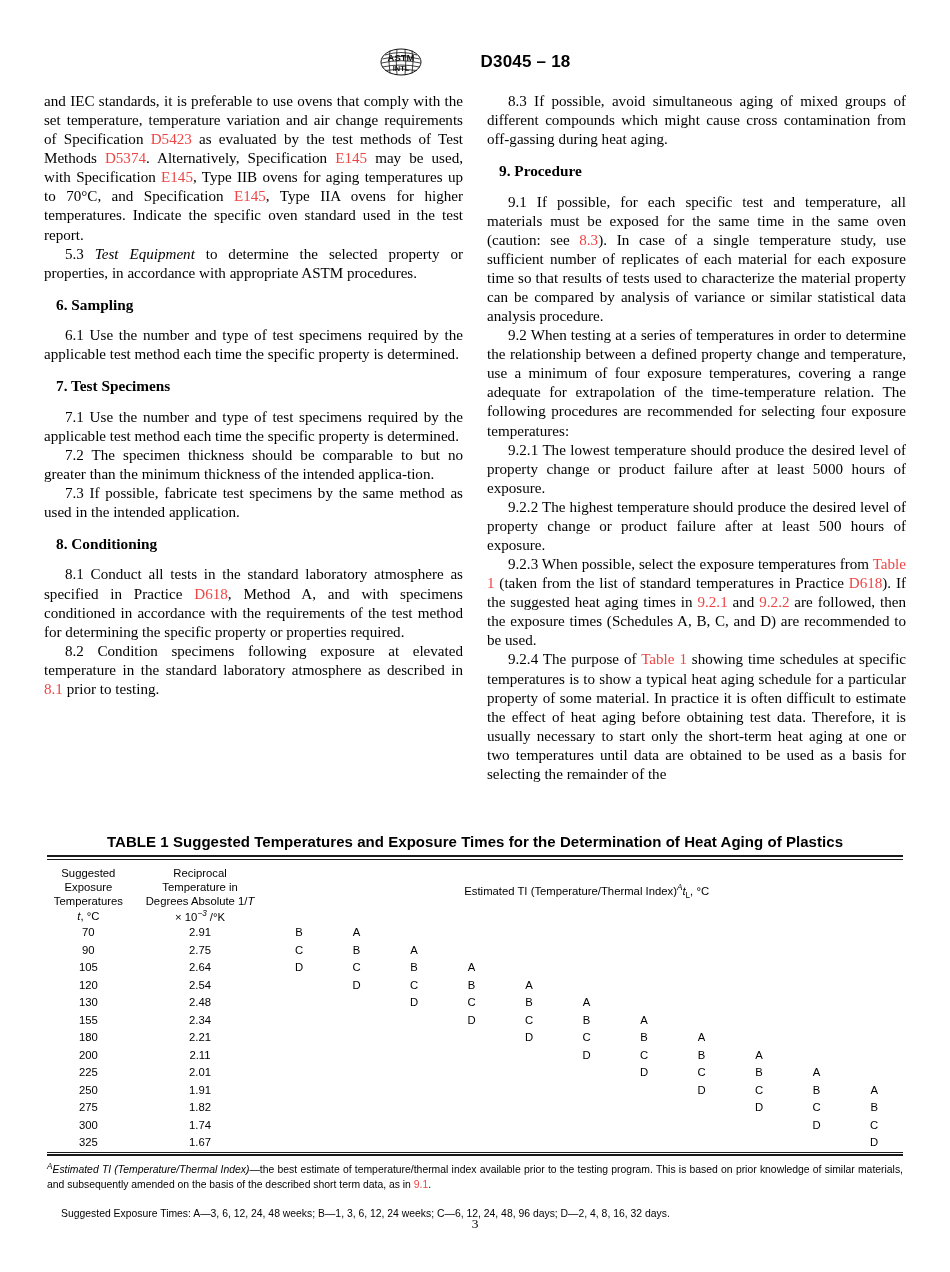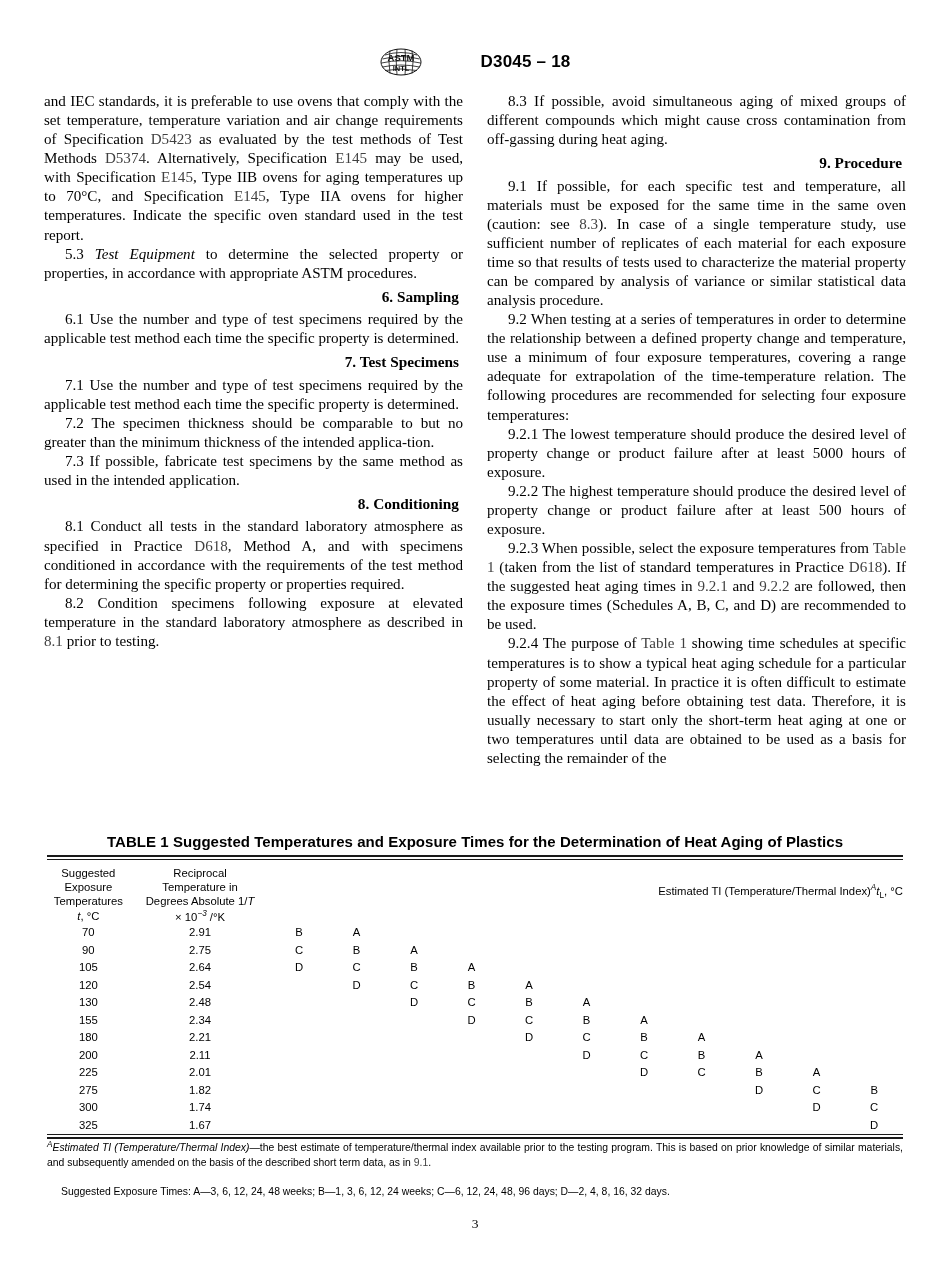--- a/index.html
+++ b/index.html
@@ -65,33 +65,33 @@
   .col-right { left: 487px; }
 
   .col p {
     margin: 0;
     text-indent: 21px;
   }
   .col p.cont {
     text-indent: 0;
   }
   .col h3 {
-    margin: 4px;
+    margin: 12px;
     font-size: 15.3px;
     font-weight: bold;
     text-indent: 0;
-    text-align: right;
+    text-align: left;
   }
   .gap-before-head { margin-top: 11.5px; }
   .gap-after-head  { margin-top: 7px; }
   .gap-para        { margin-top: 11px; }
   .gap-tight       { margin-top: 0px; }
 
   .lnk {
-    color: #404040;
+    color: #ef4444;
   }
   .ital { font-style: italic; }
 
   
   .table-block {
     position: absolute;
     left: 47px;
     top: 833px;
     width: 856px;
     font-family: "Liberation Sans", "DejaVu Sans", sans-serif;
@@ -127,21 +127,21 @@
     font-weight: normal;
     vertical-align: top;
   }
   .hdr-stub {
     text-align: center;
     line-height: 1.28;
     font-size: 11.3px;
     padding-top: 6px !important;
   }
   .hdr-span {
-    text-align: right;
+    text-align: center;
     font-size: 11.3px;
     vertical-align: middle !important;
   }
   .colnum {
     text-align: center;
     font-size: 11.3px;
     padding-top: 4px !important;
     padding-bottom: 2px !important;
   }
   .cell-temp, .cell-recip {
@@ -161,20 +161,21 @@
   }
   sub.subsm {
     font-size: 8.2px;
     vertical-align: sub;
   }
 
   .footnotes {
     font-family: "Liberation Sans", "DejaVu Sans", sans-serif;
     font-size: 10.4px;
     line-height: 1.42;
+    margin-top: 5px;
     text-align: justify;
   }
   .footnotes .fn1 { margin: 0; }
   .footnotes .fn2 { margin: 14px 0 0 0; text-indent: 14px; }
 
   .page-number {
     position: absolute;
     left: 0;
     top: 1216px;
     width: 950px;
@@ -422,20 +423,35 @@
             <td class="cell-sched">&nbsp;</td>
             <td class="cell-sched">&nbsp;</td>
             <td class="cell-sched">&nbsp;</td>
             <td class="cell-sched">D</td>
             <td class="cell-sched">C</td>
             <td class="cell-sched">B</td>
             <td class="cell-sched">A</td>
             <td class="cell-sched">&nbsp;</td>
           </tr>
         <tr>
+            <td class="cell-temp">250</td>
+            <td class="cell-recip">1.91</td>
+            <td class="cell-sched">&nbsp;</td>
+            <td class="cell-sched">&nbsp;</td>
+            <td class="cell-sched">&nbsp;</td>
+            <td class="cell-sched">&nbsp;</td>
+            <td class="cell-sched">&nbsp;</td>
+            <td class="cell-sched">&nbsp;</td>
+            <td class="cell-sched">&nbsp;</td>
+            <td class="cell-sched">D</td>
+            <td class="cell-sched">C</td>
+            <td class="cell-sched">B</td>
+            <td class="cell-sched">A</td>
+          </tr>
+        <tr>
             <td class="cell-temp">275</td>
             <td class="cell-recip">1.82</td>
             <td class="cell-sched">&nbsp;</td>
             <td class="cell-sched">&nbsp;</td>
             <td class="cell-sched">&nbsp;</td>
             <td class="cell-sched">&nbsp;</td>
             <td class="cell-sched">&nbsp;</td>
             <td class="cell-sched">&nbsp;</td>
             <td class="cell-sched">&nbsp;</td>
             <td class="cell-sched">&nbsp;</td>

